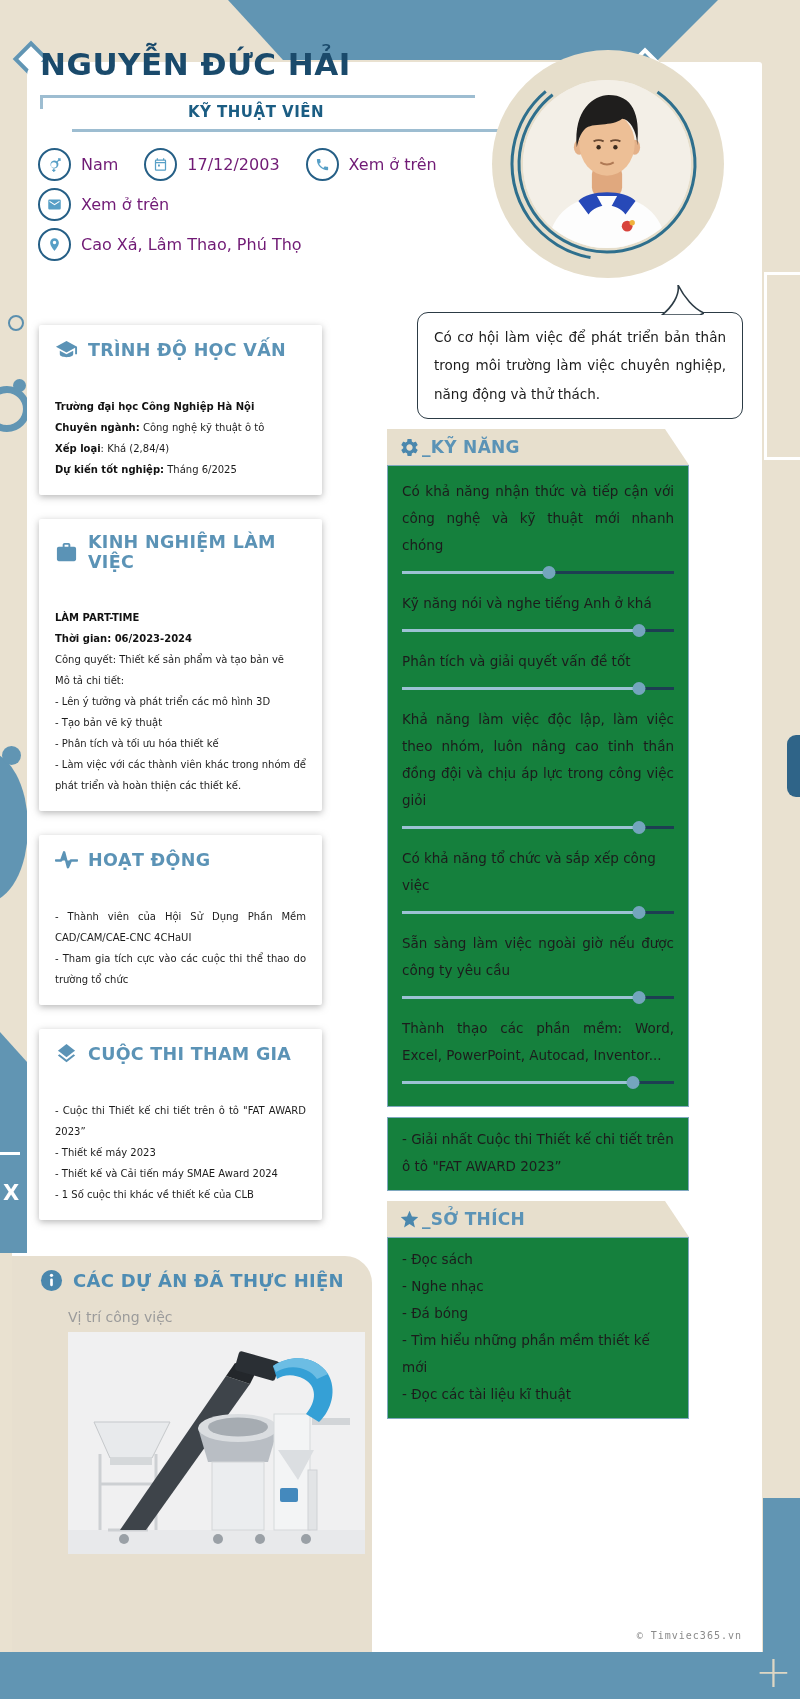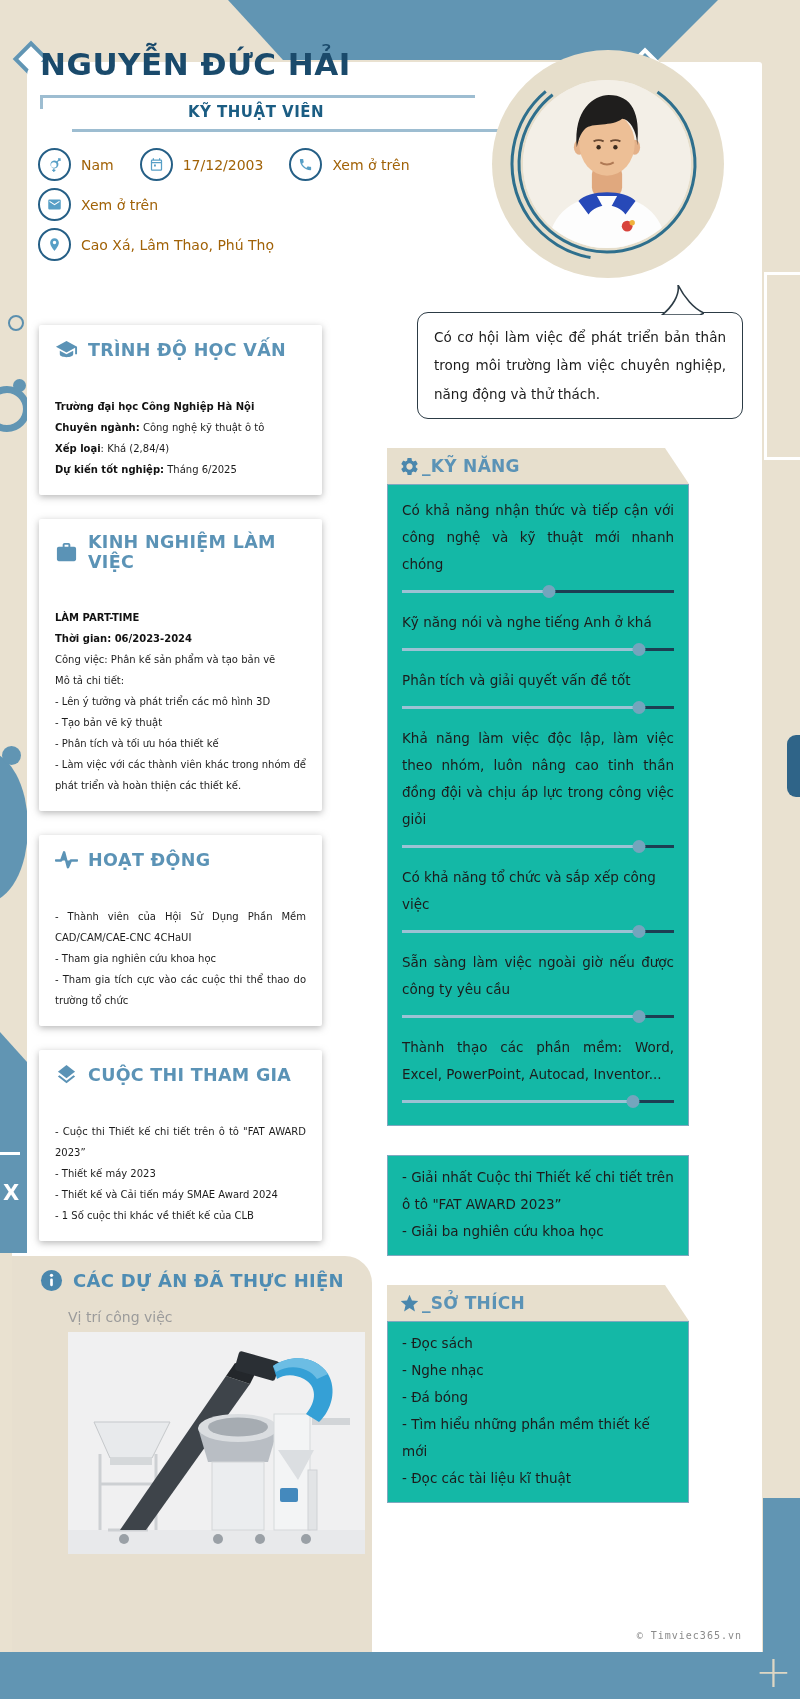--- a/index.html
+++ b/index.html
@@ -33,47 +33,47 @@
   
   .name{position:absolute;left:13px;top:-16px;font-size:31px;font-weight:bold;color:#1a4a6b;letter-spacing:.5px;}
   .hline1{position:absolute;left:13px;top:33px;width:432px;height:11px;border-top:3px solid #9dbdd1;border-left:3px solid #9dbdd1;}
   .subtitle{position:absolute;left:13px;top:41px;width:432px;text-align:center;font-size:15px;font-weight:bold;color:#1b5d83;letter-spacing:.5px;}
   .hline2{position:absolute;left:45px;top:56px;width:436px;height:11px;border-bottom:3px solid #9dbdd1;border-right:3px solid #9dbdd1;}
   .contacts{position:absolute;left:11px;top:86px;width:450px;}
   .c-row{display:flex;align-items:center;margin-bottom:7px;}
   .c-item{display:flex;align-items:center;margin-right:26px;}
   .c-icon{width:29px;height:29px;border:2.5px solid #255f86;border-radius:50%;display:flex;align-items:center;justify-content:center;flex:0 0 auto;}
   .c-icon svg{width:15px;height:15px;fill:#579fc6;}
-  .c-text{margin-left:10px;font-size:14px;color:#a16207;}
+  .c-text{margin-left:10px;font-size:16px;color:#701a75;}
 
   
   .photo-blob{position:absolute;left:492px;top:50px;width:232px;height:228px;background:#e6decb;border-radius:50%;}
   .photo-ring{position:absolute;left:506px;top:63px;width:202px;height:202px;}
   .photo{position:absolute;left:523px;top:80px;width:168px;height:168px;border-radius:50%;overflow:hidden;background:#f3efe7;}
 
   
   .leftcol{position:absolute;left:12px;top:263px;width:283px;}
   .lcard{background:#fff;box-shadow:0 2px 7px rgba(110,110,110,.5);border-radius:2px;padding:13px 16px 15px 16px;margin-bottom:24px;}
   .lcard-title{display:flex;align-items:center;gap:10px;color:#5b93b6;font-size:17.5px;font-weight:bold;margin-bottom:6px;letter-spacing:.3px;}
   .lcard-title svg{width:23px;height:23px;fill:#5b93b6;flex:0 0 auto;}
   .ltext{font-size:10px;color:#1c1c1c;line-height:2.1;margin-top:35px;}
   .just{text-align:justify;}
   b{color:#111;}
 
   
   .rightcol{position:absolute;left:360px;top:250px;width:302px;}
   .bubble{position:relative;margin-left:30px;width:292px;border:1.5px solid #2c3b45;border-radius:11px;
     padding:10px 16px;font-size:13.5px;line-height:2.1;color:#1c1c1c;text-align:justify;background:#fff;}
   .bubble-tail{position:absolute;top:-28px;right:38px;width:44px;height:30px;}
-  .sec2{margin-top:29px;}
+  .sec2{margin-top:10px;}
   .sec2-head{position:relative;height:36px;background:#e7dfcd;display:flex;align-items:center;padding-left:12px;
     clip-path:polygon(0 0,calc(100% - 24px) 0,100% 100%,0 100%);}
   .sec2-head svg{width:21px;height:21px;fill:#4a87ad;margin-right:2px;flex:0 0 auto;}
   .sec2-title{color:#5b93b6;font-size:17px;font-weight:bold;letter-spacing:.3px;}
-  .sec2-body{border:1.5px solid #7fa8bf;background:#14b8a6;padding:8px 14px 10px 14px;font-size:13.5px;color:#1c1c1c;line-height:2.0;}
+  .sec2-body{border:1.5px solid #7fa8bf;background:#15803d;padding:8px 14px 10px 14px;font-size:13.5px;color:#1c1c1c;line-height:2.0;}
   .skill{padding:4px 0 2px 0;}
   .slider{position:relative;height:3px;background:#1d3e52;margin:12px 0 10px 0;}
   .slider-fill{position:absolute;left:0;top:0;height:3px;background:#9cc2d4;}
   .slider-handle{position:absolute;top:-5px;width:13px;height:13px;border-radius:50%;background:#74a5bd;transform:translateX(-50%);}
 
   
   .projects{position:absolute;left:12px;top:1253px;width:360px;height:399px;background:#e7dfcf;
     border-top:3px solid #fff;border-right:3px solid #fff;border-radius:0 30px 0 0;}
   .proj-title{display:flex;align-items:center;justify-content:center;gap:10px;margin-top:13px;
     color:#4e8cb3;font-size:18px;font-weight:bold;letter-spacing:.3px;}
@@ -184,39 +184,38 @@
       <div class="lcard">
         <div class="lcard-title">
           <svg viewBox="0 0 24 24">
               <path d="M20 6h-4V4c0-1.1-.9-2-2-2h-4C8.9 2 8 2.9 8 4v2H4c-1.1 0-2 .9-2 2v11c0 1.1.9 2 2 2h16c1.1 0 2-.9 2-2V8c0-1.1-.9-2-2-2zM10 4h4v2h-4V4z"></path>
             </svg>
           <span>KINH NGHIỆM LÀM VIỆC</span>
         </div>
         <div class="ltext">
           <div><b>LÀM PART-TIME</b></div>
           <div><b>Thời gian: 06/2023-2024</b></div>
-          <div>Công việc: Phân kế sản phẩm và tạo bản vẽ</div>
+          <div>Công quyết: Thiết kế sản phẩm và tạo bản vẽ</div>
           <div>Mô tả chi tiết:</div>
           <div>- Lên ý tưởng và phát triển các mô hình 3D</div>
           <div>- Tạo bản vẽ kỹ thuật</div>
           <div>- Phân tích và tối ưu hóa thiết kế</div>
           <div class="just">- Làm việc với các thành viên khác trong nhóm để phát triển và hoàn thiện các thiết kế.</div>
         </div>
       </div>
 
       <div class="lcard">
         <div class="lcard-title">
           <svg viewBox="0 0 24 24" fill="none">
               <polyline points="1,13 6.5,13 9.5,4.5 13.5,20 16.5,13 23,13" stroke="#5b93b6" stroke-width="2.6" stroke-linecap="round" stroke-linejoin="round"></polyline>
             </svg>
           <span>HOẠT ĐỘNG</span>
         </div>
         <div class="ltext">
           <div class="just">- Thành viên của Hội Sử Dụng Phần Mềm CAD/CAM/CAE-CNC 4CHaUI</div>
-          <div>- Tham gia nghiên cứu khoa học</div>
           <div class="just">- Tham gia tích cực vào các cuộc thi thể thao do trường tổ chức</div>
         </div>
       </div>
 
       <div class="lcard">
         <div class="lcard-title">
           <svg viewBox="0 0 24 24">
               <path d="M11.99 18.54l-7.37-5.73L3 14.07l9 7 9-7-1.63-1.27-7.38 5.74zM12 16l7.36-5.73L21 9l-9-7-9 7 1.63 1.27L12 16z"></path>
             </svg>
           <span>CUỘC THI THAM GIA</span>
@@ -295,21 +294,20 @@
               <div class="slider-fill" style="width: 85%;"></div>
               <div class="slider-handle" style="left: 85%;"></div>
             </div>
           </div>
         </div>
       </div>
 
       <div class="sec2">
         <div class="sec2-body">
           <div>- Giải nhất Cuộc thi Thiết kế chi tiết trên ô tô "FAT AWARD 2023”</div>
-          <div>- Giải ba nghiên cứu khoa học</div>
         </div>
       </div>
 
       <div class="sec2">
         <div class="sec2-head">
           <svg viewBox="0 0 24 24">
               <path d="M12 17.27 18.18 21l-1.64-7.03L22 9.24l-7.19-.61L12 2 9.19 8.63 2 9.24l5.46 4.73L5.82 21z"></path>
             </svg>
           <span class="sec2-title">_SỞ THÍCH</span>
         </div>

